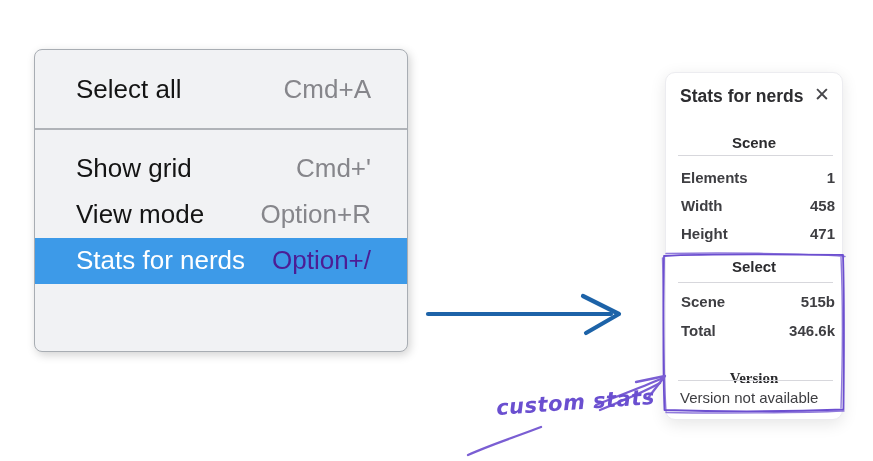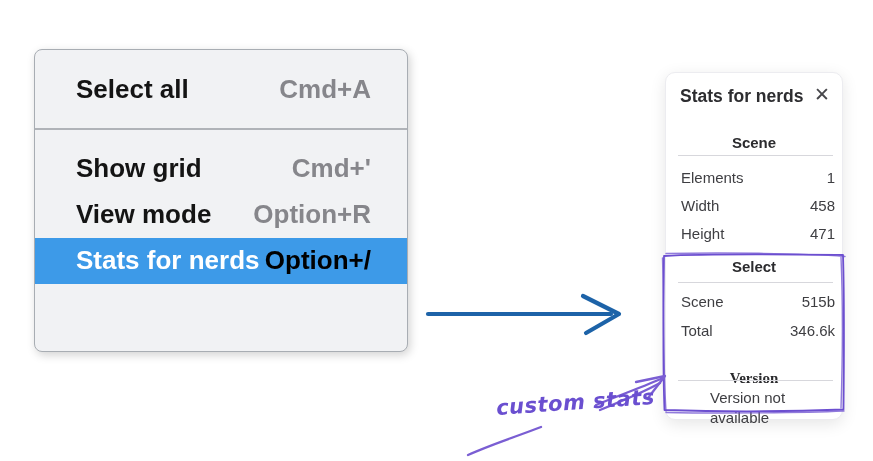--- a/index.html
+++ b/index.html
@@ -18,34 +18,34 @@
     left: 34px; top: 49px;
     width: 374px; height: 303px;
     box-sizing: border-box;
     background: #f1f2f4;
     border: 1.5px solid #a8adb3;
     border-radius: 8px;
     box-shadow: 2px 3px 10px rgba(0,0,0,0.18);
     overflow: hidden;
     font-size: 26px;
   }
-  .menu-section { padding: 16px 0; font-weight: bold; }
+  .menu-section { padding: 16px 0; }
   .menu-item {
     height: 46px;
     display: flex;
     align-items: center;
     justify-content: space-between;
     padding: 0 36px 0 41px;
   }
   .menu-divider { height: 1.5px; background: #b0b3b8; }
   .mi-label { color: #141414; }
   .mi-shortcut { color: #86868b; }
   .menu-item.highlighted { background: #3d9ae8; }
   .menu-item.highlighted .mi-label { color: #ffffff; }
-  .menu-item.highlighted .mi-shortcut { color: #000000; }
+  .menu-item.highlighted .mi-shortcut { color: #4c1d95; }
 
   
   .stats-panel {
     position: absolute;
     left: 665px; top: 72px;
     width: 178px; height: 348px;
     box-sizing: border-box;
     background: #ffffff;
     border: 1px solid #ececf0;
     border-radius: 10px;
@@ -67,26 +67,26 @@
     font-size: 15px; color: #2b2b2e; height: 18px; line-height: 18px;
   }
   .sp-hr {
     position: absolute; left: 12px; right: 9px;
     height: 1px; background: #d7d7dc;
   }
   .sp-row {
     position: absolute; left: 15px; right: 7px;
     height: 20px; line-height: 20px;
     display: flex; justify-content: space-between;
-    font-size: 15px; color: #3e3e42;
+    font-size: 15px; color: #3e3e42; font-weight: bold;
   }
   .sp-note {
     position: absolute; left: 14px; right: 4px;
     height: 20px; line-height: 20px;
-    font-size: 15px; color: #3e3e42; margin-left: 30px;
+    font-size: 15px; color: #3e3e42;
   }
 
   
   .pos-scene-h   { top: 61px;  }
   .pos-hr1       { top: 82px;  }
   .pos-elements  { top: 95px;  }
   .pos-width     { top: 123px; }
   .pos-height    { top: 151px; gap: 8px; }
   .pos-storage-h { top: 185px; }
   .pos-hr2       { top: 209px; }

